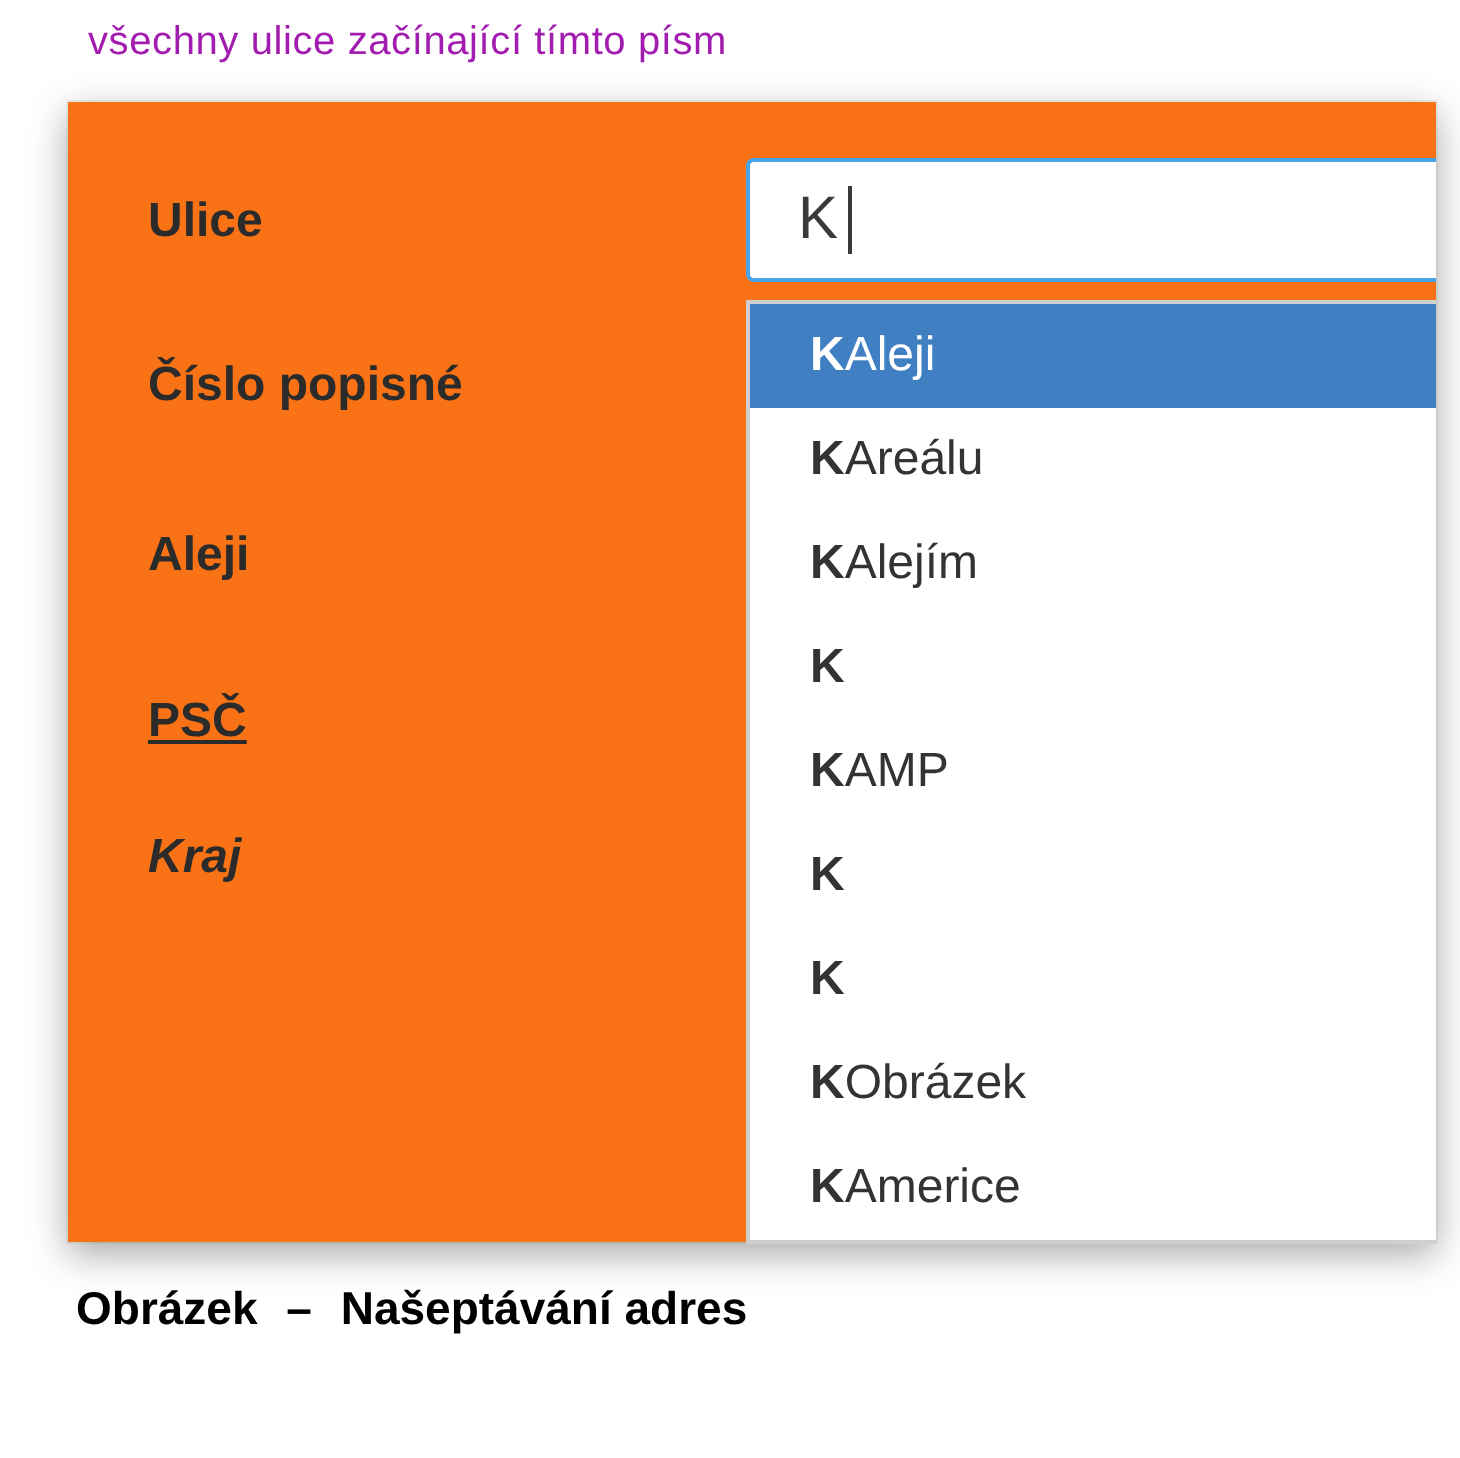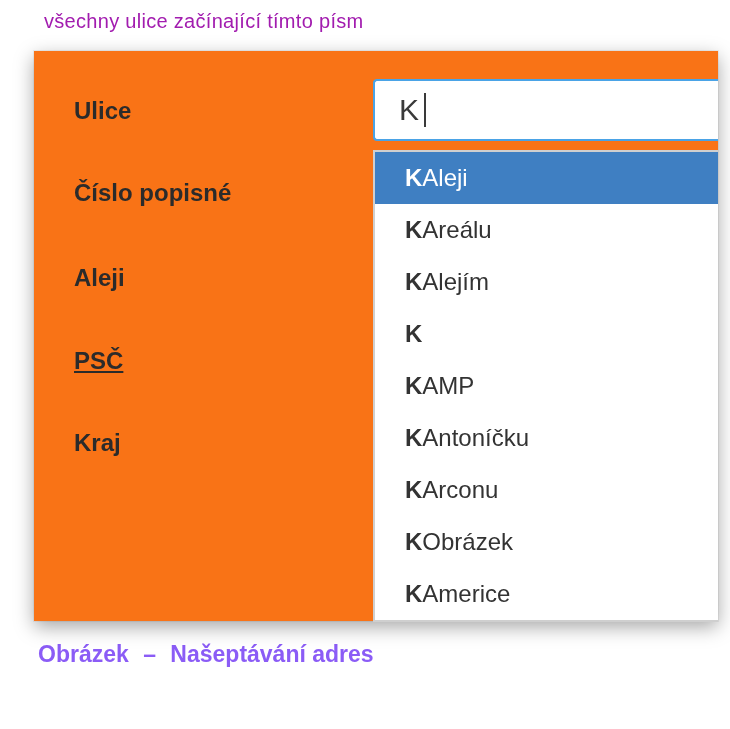--- a/index.html
+++ b/index.html
@@ -34,21 +34,21 @@
       font-size: 24px;
       font-weight: 700;
       line-height: 1;
       position: absolute;
       left: 40px;
     }
     .label-ulice { top: 48px; }
     .label-cislo { top: 130px; }
     .label-obec  { top: 215px; }
     .label-psc   { top: 298px; text-decoration: underline; }
-    .label-kraj  { top: 380px; }
+    .label-kraj  { top: 366px; font-style: italic; }
     .label-kod   { top: 462px; }
 
     .input-box {
       position: absolute;
       top: 28px;
       left: 339px;
       right: 0;
       height: 62px;
       border: 2px solid #4aa3e6;
       border-right: none;
@@ -94,21 +94,21 @@
     .dd-item.highlight {
       background: #3f7fc2;
       color: #ffffff;
     }
     .dd-item .match { font-weight: 700; }
 
     .caption {
       margin: 20px 0 0 38px;
       font-size: 23px;
       font-weight: 700;
-      color: #8b5cf6;
+      color: #000000;
     }
     .caption .sep { padding: 0 8px; }
   </style>
 </head>
 <body>
 
 <div class="page-text-top">všechny ulice začínající tímto písm</div>
 
 <div class="screenshot-wrap">
   <div class="form-area">
@@ -139,25 +139,23 @@
         </div>
         <div class="dd-item">
           <span class="match">K</span>
         </div>
         <div class="dd-item">
           <span class="match">K</span>
           <span> AMP</span>
         </div>
         <div class="dd-item">
           <span class="match">K</span>
-          <span> Antoníčku</span>
         </div>
         <div class="dd-item">
           <span class="match">K</span>
-          <span> Arconu</span>
         </div>
         <div class="dd-item">
           <span class="match">K</span>
           <span> Obrázek</span>
         </div>
         <div class="dd-item">
           <span class="match">K</span>
           <span> Americe</span>
         </div>
       </div>

